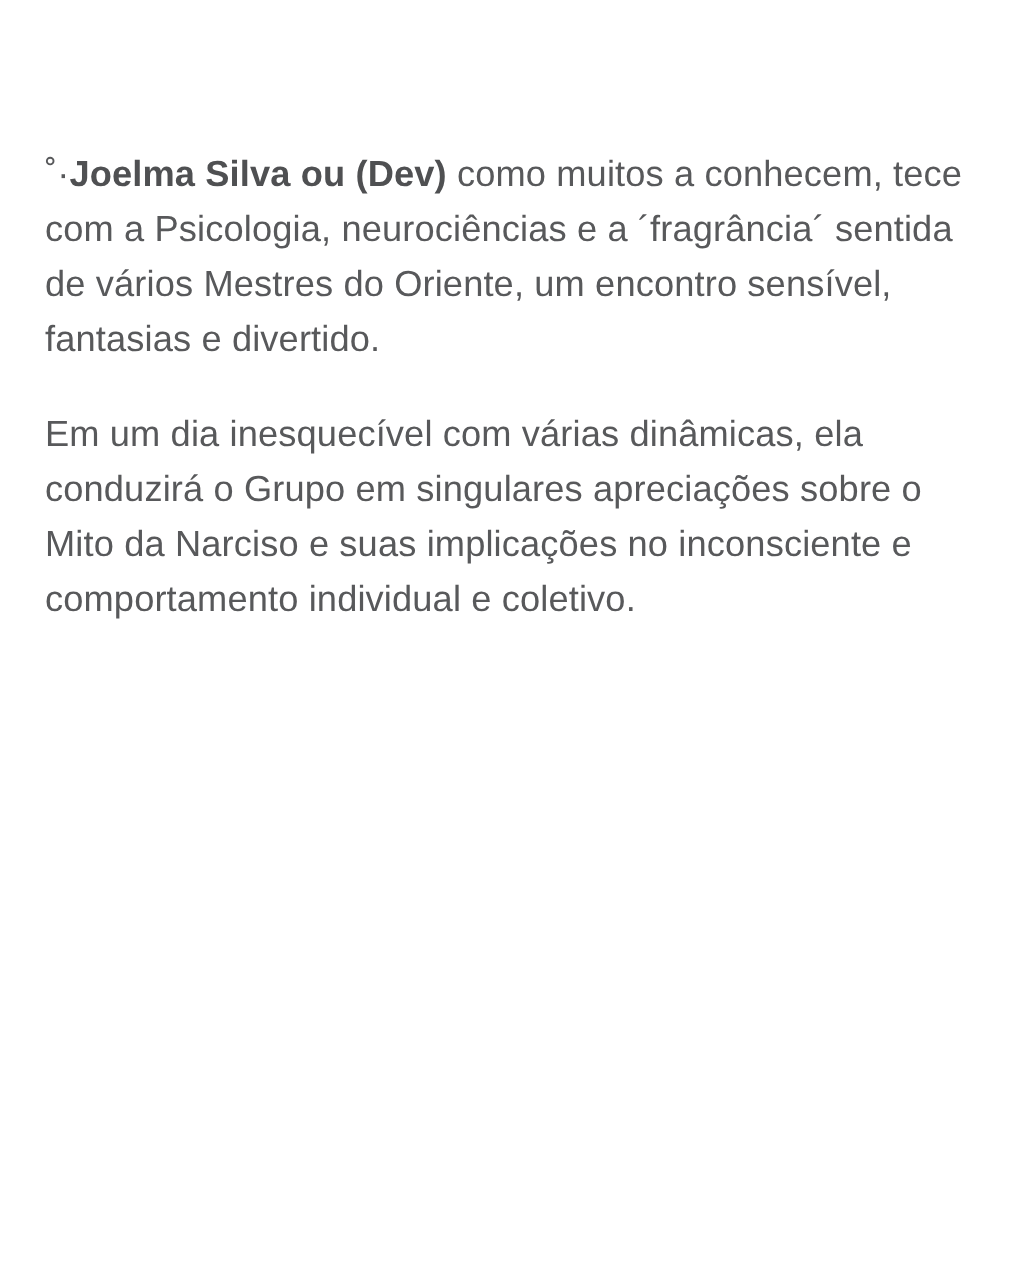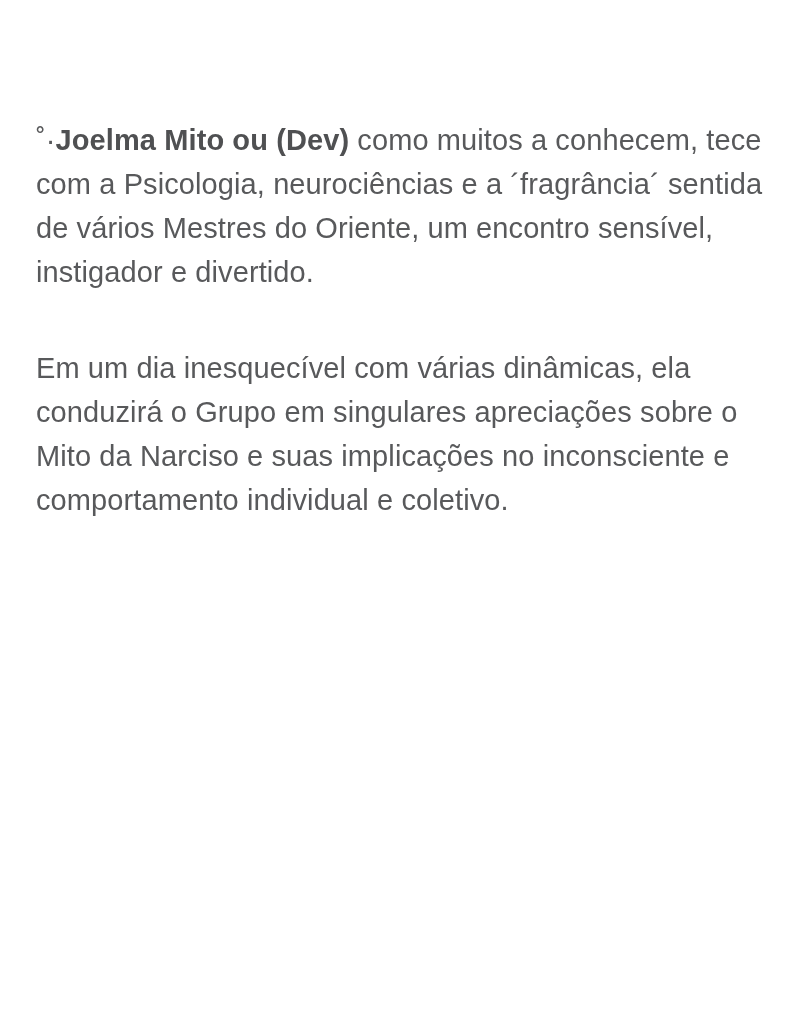--- a/index.html
+++ b/index.html
@@ -28,36 +28,36 @@
     line-height: 44px;
     letter-spacing: 0.1px;
     font-weight: 400;
   }
   .para {
     margin: 0;
     padding: 0;
     max-width: 745px;
   }
   .para + .para {
-    margin-top: 52px;
+    margin-top: 32px;
   }
   .lead-mark {
     color: #58595b;
     font-weight: 400;
   }
   .strong-name {
     font-weight: 700;
     color: #4f5052;
   }
 </style>
 </head>
 <body>
 
 <div class="page">
 
   <p class="para body-text">
-    <span class="lead-mark">˚·</span><span class="strong-name">Joelma Mito ou (Dev)</span><span> como muitos a conhecem, tece com a Psicologia, neurociências e a ´fragrância´ sentida de vários Mestres do Oriente, um encontro sensível, instigador e divertido.</span>
+    <span class="lead-mark">˚·</span><span class="strong-name">Joelma Silva ou (Dev)</span><span> como muitos a conhecem, tece com a Psicologia, neurociências e a ´fragrância´ sentida de vários Mestres do Oriente, um encontro sensível, fantasias e divertido.</span>
   </p>
 
   <p class="para body-text">Em um dia inesquecível com várias dinâmicas, ela conduzirá o Grupo em singulares apreciações sobre o Mito da Narciso e suas implicações no inconsciente e comportamento individual e coletivo.</p>
 
 
 </div>
 
 </body></html>

